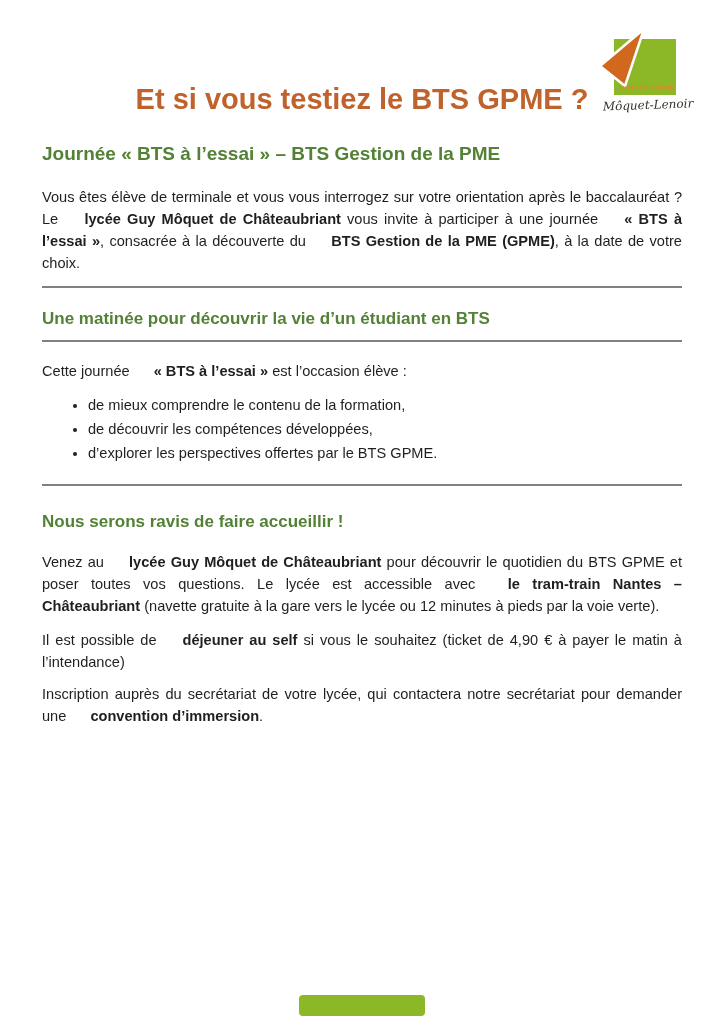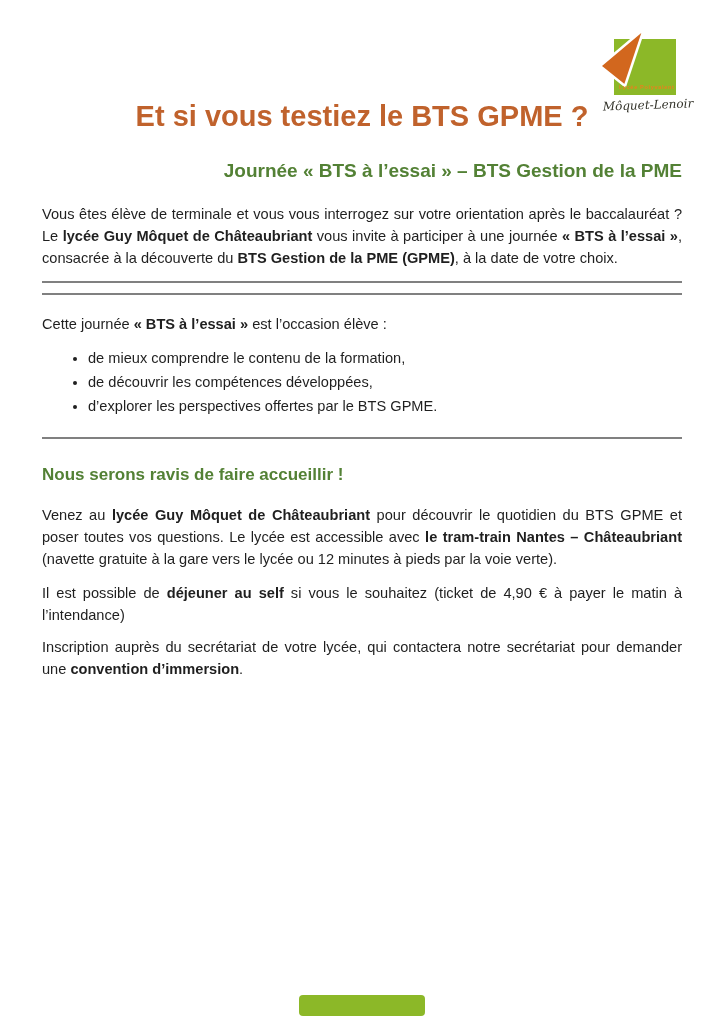--- a/index.html
+++ b/index.html
@@ -22,42 +22,42 @@
     color:#E8821E; white-space:nowrap; overflow:hidden;
   }
   .logo-name {
     position:absolute; left:2px; top:72px; width:100px; text-align:center;
     font-family:"DejaVu Serif", serif; font-style:italic;
     font-size:12px; color:#33332a; transform:rotate(-2deg);
   }
 
   
   .content {
-    position:absolute; left:42px; right:42px; top:17px;
+    position:absolute; left:42px; right:42px; top:0;
     padding-top:82px;
     font-size:14.6px; line-height:22px; color:#1f1f1f;
   }
   .title {
     margin:0; font-size:29px; line-height:34px; font-weight:700;
     text-align:center; color:#C0622C;
   }
   .subtitle {
     margin:26px 0 0; font-size:19px; line-height:24px; font-weight:700;
-    text-align:right; color:#538135;
+    text-align:left; color:#538135;
   }
   .section {
     font-size:17px; line-height:22px; font-weight:700;
     color:#538135; margin:0;
   }
   p.body { margin:0; }
   .just { text-align:justify; }
   hr.rule { border:none; border-top:2px solid #808080; margin:0; height:0; }
   ul.bullets { margin:0; padding:0 0 0 46px; list-style:disc outside; }
   ul.bullets li { margin:0 0 2px; }
-  b { font-weight:700; }
+  b { font-weight:700;margin-left:20px; }
 
   
   .mt10{margin-top:10px!important}.mt12{margin-top:12px!important}
   .mt14{margin-top:14px!important}.mt18{margin-top:18px!important}
   .mt20{margin-top:20px!important}.mt22{margin-top:22px!important}
   .mt25{margin-top:25px!important}
 
   
   .footer-bar {
     position:absolute; left:299px; top:995px; width:126px; height:21px;
@@ -80,20 +80,21 @@
 
   <div class="content">
 
     <h1 class="title">Et si vous testiez le BTS GPME ?</h1>
     <h2 class="subtitle">Journée « BTS à l’essai » – BTS Gestion de la PME</h2>
 
     <p class="body just mt20"><span>Vous êtes élève de terminale et vous vous interrogez sur votre orientation après le baccalauréat ? Le </span><b>lycée Guy Môquet de Châteaubriant</b><span> vous invite à participer à une journée </span><b>« BTS à l’essai »</b><span>, consacrée à la découverte du </span><b>BTS Gestion de la PME (GPME)</b><span>, à la date de votre choix.</span></p>
 
     <hr class="rule mt12">
 
+    <h2 class="section mt20">Une matinée pour découvrir la vie d’un étudiant en BTS</h2>
 
     <hr class="rule mt10">
 
     <p class="body mt18"><span>Cette journée </span><b>« BTS à l’essai »</b><span> est l’occasion élève :</span></p>
     <ul class="bullets mt12">
       <li>de mieux comprendre le contenu de la formation,</li>
       <li>de découvrir les compétences développées,</li>
       <li>d’explorer les perspectives offertes par le BTS GPME.</li>
     </ul>
 

